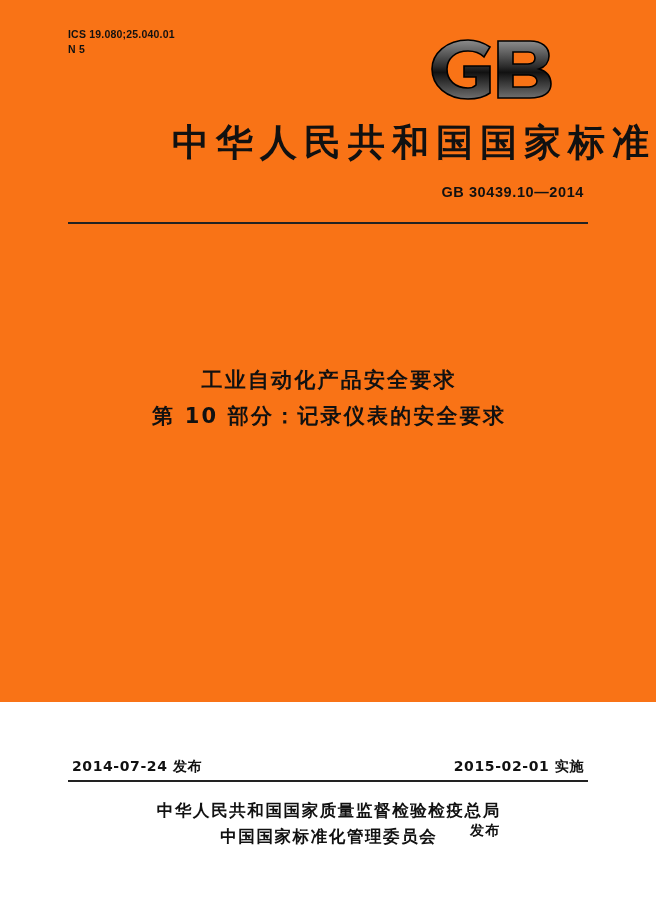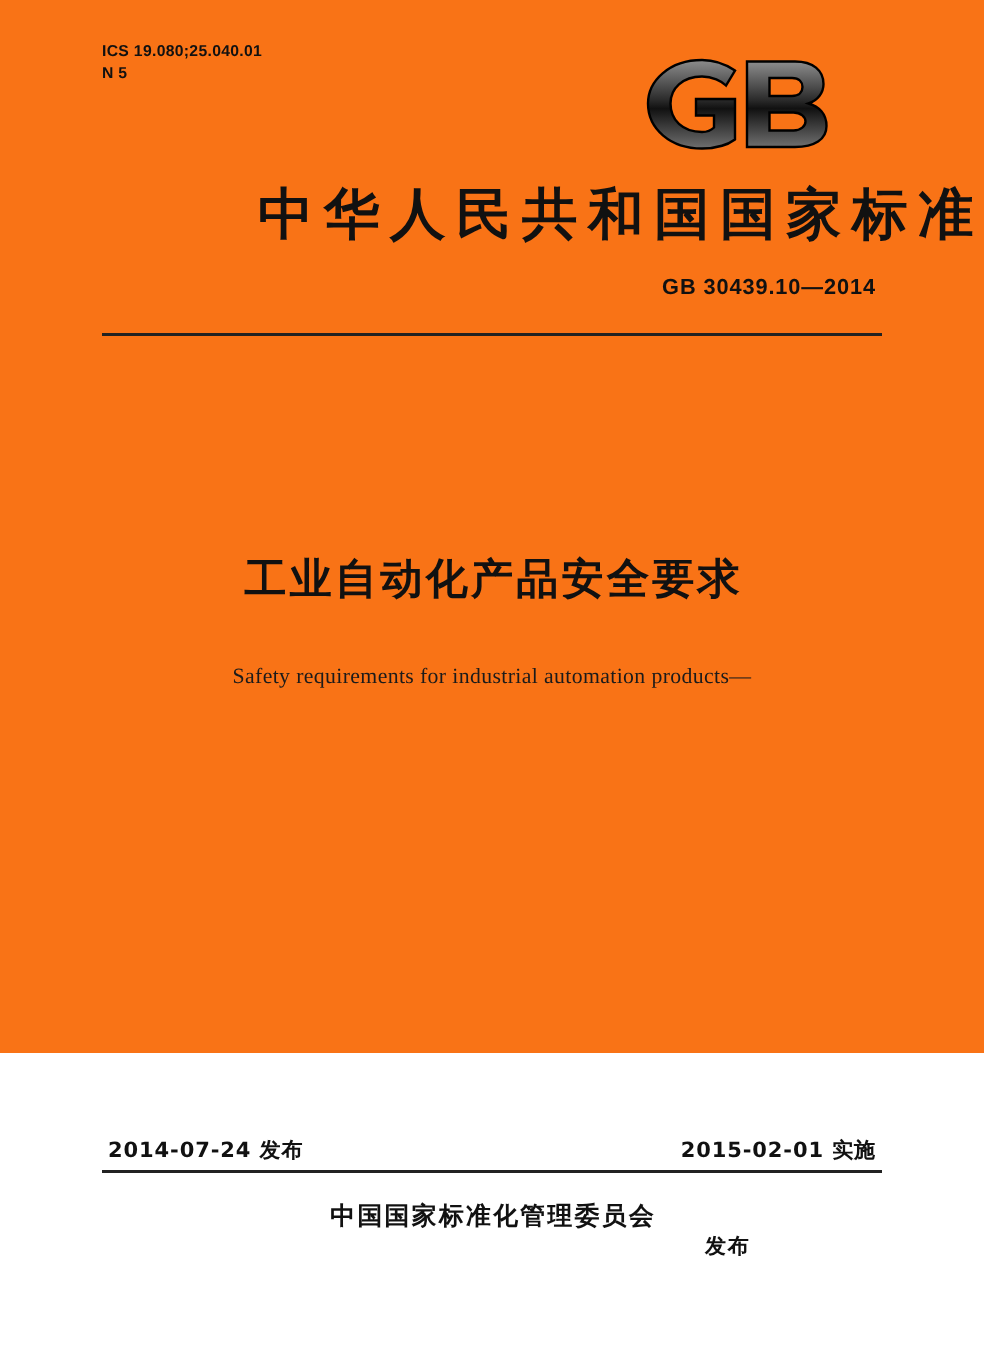--- a/index.html
+++ b/index.html
@@ -90,21 +90,21 @@
   
   .doc-title {
     position: absolute;
     left: 0;
     top: 362px;
     width: 656px;
     text-align: center;
   }
   .doc-title .cn-line {
     font-family: "DejaVu Sans", sans-serif;
-    font-size: 28px;
+    font-size: 21px;
     font-weight: bold;
     letter-spacing: 2.2px;
     color: #111;
     line-height: 1.72;
     text-indent: 2.2px;
   }
 
   .doc-subtitle {
     position: absolute;
     left: 0;
@@ -218,32 +218,33 @@
   </div>
 
   <div class="national-title">中华人民共和国国家标准</div>
 
   <div class="std-number">GB 30439.10—2014</div>
 
   <div class="rule top"></div>
 
   <div class="doc-title">
     <div class="cn-line">工业自动化产品安全要求</div>
+    <div class="cn-line">第 10 部分：记录仪表的安全要求</div>
   </div>
 
   <div class="doc-subtitle">
-    <div class="en-line">Safety requirements for industrial automation products—</div>
   </div>
 
   <div class="rule bottom"></div>
 
   <div class="date-row">
     <div class="date-item">2014-07-24 发布</div>
     <div class="date-item">2015-02-01 实施</div>
   </div>
 
   <div class="issuers">
+    <div class="org">中华人民共和国国家质量监督检验检疫总局</div>
     <div class="org">中国国家标准化管理委员会</div>
   </div>
 
   <div class="publish-word">发布</div>
 
 </div>
 
 </body></html>

